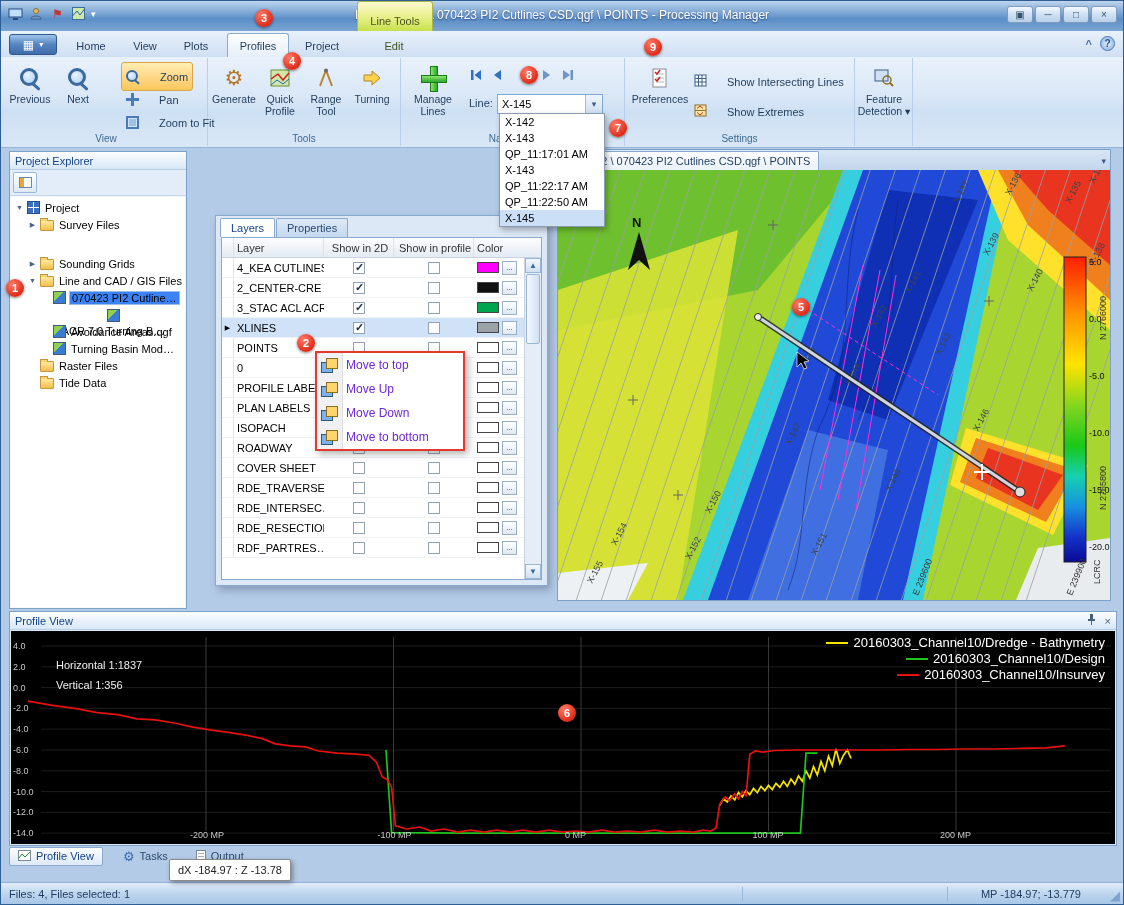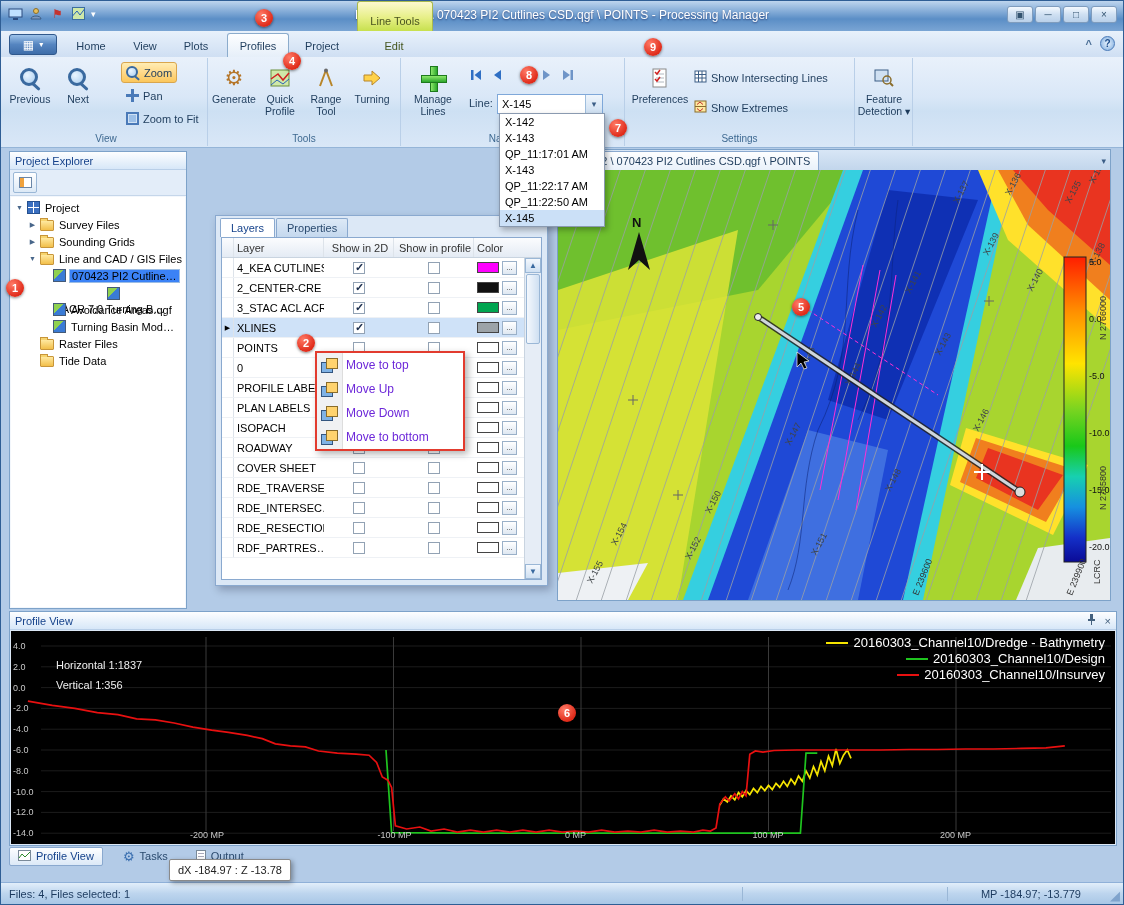--- a/index.html
+++ b/index.html
@@ -26,21 +26,21 @@
   .rtab.contextual{color:#44551e}
   .rib-right{position:absolute;right:8px;top:5px;display:flex;gap:8px;align-items:center}
   .chev-up{color:#4a6e96;font-weight:bold}
   .help-ic{width:15px;height:15px;border-radius:50%;background:radial-gradient(#eaf4ff,#79a9dc);border:1px solid #4a7ab8;color:#1e4e8c;font-size:10px;font-weight:bold;display:flex;align-items:center;justify-content:center}
   
   .ribbon{position:absolute;left:0;top:56px;width:100%;height:91px;background:linear-gradient(#e9f1fb,#d9e7f7 45%,#cde0f3 60%,#d9e7f7);border-bottom:1px solid #95b5d8}
   .rgroup{position:absolute;top:1px;height:88px;border-right:1px solid #b9cfe8}
   .rgroup .caption{position:absolute;bottom:2px;left:0;width:100%;text-align:center;color:#3e6991;font-size:10px}
   .rb-big{position:absolute;width:46px;height:70px;display:flex;flex-direction:column;align-items:center;color:#1e3c5c;text-align:center;font-size:10.5px;line-height:12px}
   .rb-big .bicon{margin:5px 0 3px;height:24px;display:flex;align-items:center;justify-content:center}
-  .rb-small{position:absolute;height:21px;display:flex;align-items:center;gap:4px;color:#1e3c5c;padding:0 4px;border:1px solid transparent;border-radius:3px;white-space:nowrap}
+  .rb-small{position:absolute;height:29px;display:flex;align-items:center;gap:20px;color:#1e3c5c;padding:0 4px;border:1px solid transparent;border-radius:3px;white-space:nowrap}
   .rb-small.hl{background:linear-gradient(#ffedb3,#ffd98a 50%,#fbc75c);border-color:#d9a64e}
   
   .mag{position:relative;width:21px;height:21px}
   .mag::before{content:"";position:absolute;left:0;top:0;width:12px;height:12px;border:3px solid #39699f;border-radius:50%;background:radial-gradient(circle at 35% 35%,#eaf5ff,#a9cdef)}
   .mag::after{content:"";position:absolute;right:0;bottom:1px;width:10px;height:3px;background:#39699f;border-radius:2px;transform:rotate(42deg)}
   .mag.sm{width:14px;height:14px}
   .mag.sm::before{width:8px;height:8px;border-width:2px}
   .mag.sm::after{width:6px;height:2px;bottom:1px}
   .pan-ic{position:relative;width:13px;height:13px}
   .pan-ic::before{content:"";position:absolute;left:5px;top:0;width:3px;height:13px;background:#4a7ab8}
@@ -365,21 +365,21 @@
         <div class="tree-row" style="padding-left: 4px;">
           <span class="expander">▼</span>
           <span class="ticon project"></span>
           <span class="tlabel">Project</span>
         </div>
         <div class="tree-row" style="padding-left: 17px;">
           <span class="expander">▶</span>
           <span class="ticon folder"></span>
           <span class="tlabel">Survey Files</span>
         </div>
-        <div class="tree-row" style="padding-left: 17px;">
+        <div class="tree-row" style="padding-left: 17px; margin-top: 22px;">
           <span class="expander">▶</span>
           <span class="ticon folder"></span>
           <span class="tlabel">Sounding Grids</span>
         </div>
         <div class="tree-row" style="padding-left: 17px;">
           <span class="expander">▼</span>
           <span class="ticon folder"></span>
           <span class="tlabel">Line and CAD / GIS Files</span>
         </div>
         <div class="tree-row sel" style="padding-left: 30px;">

